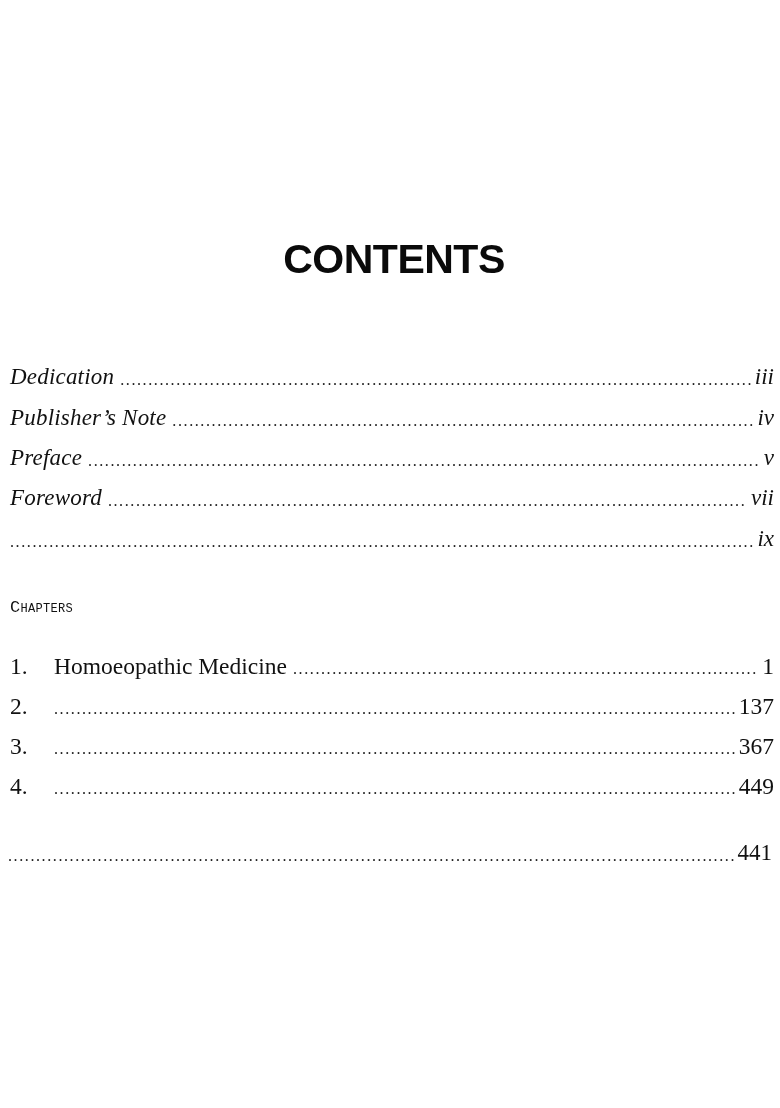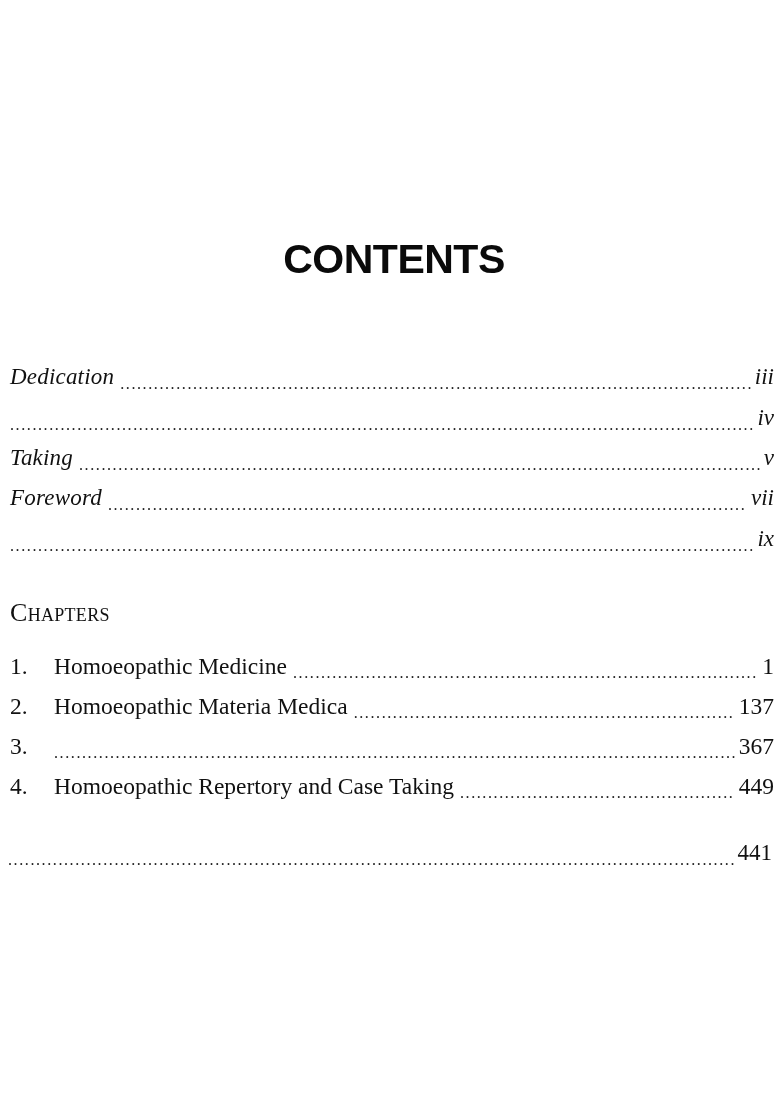--- a/index.html
+++ b/index.html
@@ -8,58 +8,60 @@
     overflow: hidden; color: #111111;
     font-family: "Liberation Serif", "DejaVu Serif", serif;
   }
   .title {
     position: absolute; left: 0; width: 780px; top: 236px; text-align: center;
     font-family: "Liberation Sans", "DejaVu Sans", sans-serif;
     font-weight: bold; font-size: 41px; letter-spacing: -0.5px; color: #0a0a0a;
     margin-left: 4px;
   }
   .row {
-    position: absolute; left: 10px; width: 764px; display: flex; align-items: flex-end;
+    position: absolute; left: 10px; width: 764px; display: flex; align-items: center;
     font-size: 23px; line-height: 30px; height: 30px; white-space: nowrap;
   }
   .row .label { flex: 0 0 auto; padding-right: 6px; }
   .row .dots {
     flex: 1 1 auto; overflow: hidden; position: relative; height: 22px;
   }
   .row .dots::before {
     content: "................................................................................................................................................................................................................................................................................";
     position: absolute; left: 0; bottom: 0; letter-spacing: 1.6px; font-size: 16px; line-height: 16px;
     font-style: normal; color: #222;
   }
   .row .page { flex: 0 0 auto; padding-left: 4px; }
   .front { font-style: italic; }
   .front .label { letter-spacing: 0.2px; }
   .chap .num { flex: 0 0 44px; }
   .chap { font-size: 23.5px; }
   .heading {
-    position: absolute; left: 10px; top: 598px; font-size: 26px; letter-spacing: 0.3px;
+    position: absolute; left: 10px; top: 598px; font-size: 17px; letter-spacing: 0.3px;
     font-variant: small-caps;
+    font-family: Liberation Mono, monospace;
   }
 </style>
 </head>
 <body>
 
 <div class="title">CONTENTS</div>
 
 <div class="row front" style="top:362px">
   <span class="label">Dedication</span>
   <span class="dots"></span>
   <span class="page">iii</span>
 </div>
 <div class="row front" style="top:403px">
+  <span class="label">Publisher’s Note</span>
   <span class="dots"></span>
   <span class="page">iv</span>
 </div>
 <div class="row front" style="top:443px">
-  <span class="label">Taking</span>
+  <span class="label">Preface</span>
   <span class="dots"></span>
   <span class="page">v</span>
 </div>
 <div class="row front" style="top:483px">
   <span class="label">Foreword</span>
   <span class="dots"></span>
   <span class="page">vii</span>
 </div>
 <div class="row front" style="top:524px">
   <span class="dots"></span>
@@ -69,32 +71,30 @@
 <div class="heading">Chapters</div>
 
 <div class="row chap" style="top:651px">
   <span class="num">1.</span>
   <span class="label">Homoeopathic Medicine</span>
   <span class="dots"></span>
   <span class="page">1</span>
 </div>
 <div class="row chap" style="top:691px">
   <span class="num">2.</span>
-  <span class="label">Homoeopathic Materia Medica</span>
   <span class="dots"></span>
   <span class="page">137</span>
 </div>
 <div class="row chap" style="top:731px">
   <span class="num">3.</span>
   <span class="dots"></span>
   <span class="page">367</span>
 </div>
 <div class="row chap" style="top:771px">
   <span class="num">4.</span>
-  <span class="label">Homoeopathic Repertory and Case Taking</span>
   <span class="dots"></span>
   <span class="page">449</span>
 </div>
 
 <div class="row front" style="top:838px; left:8px; width:764px;">
   <span class="dots"></span>
   <span class="page" style="font-style:normal">441</span>
 </div>
 
 </body></html>

